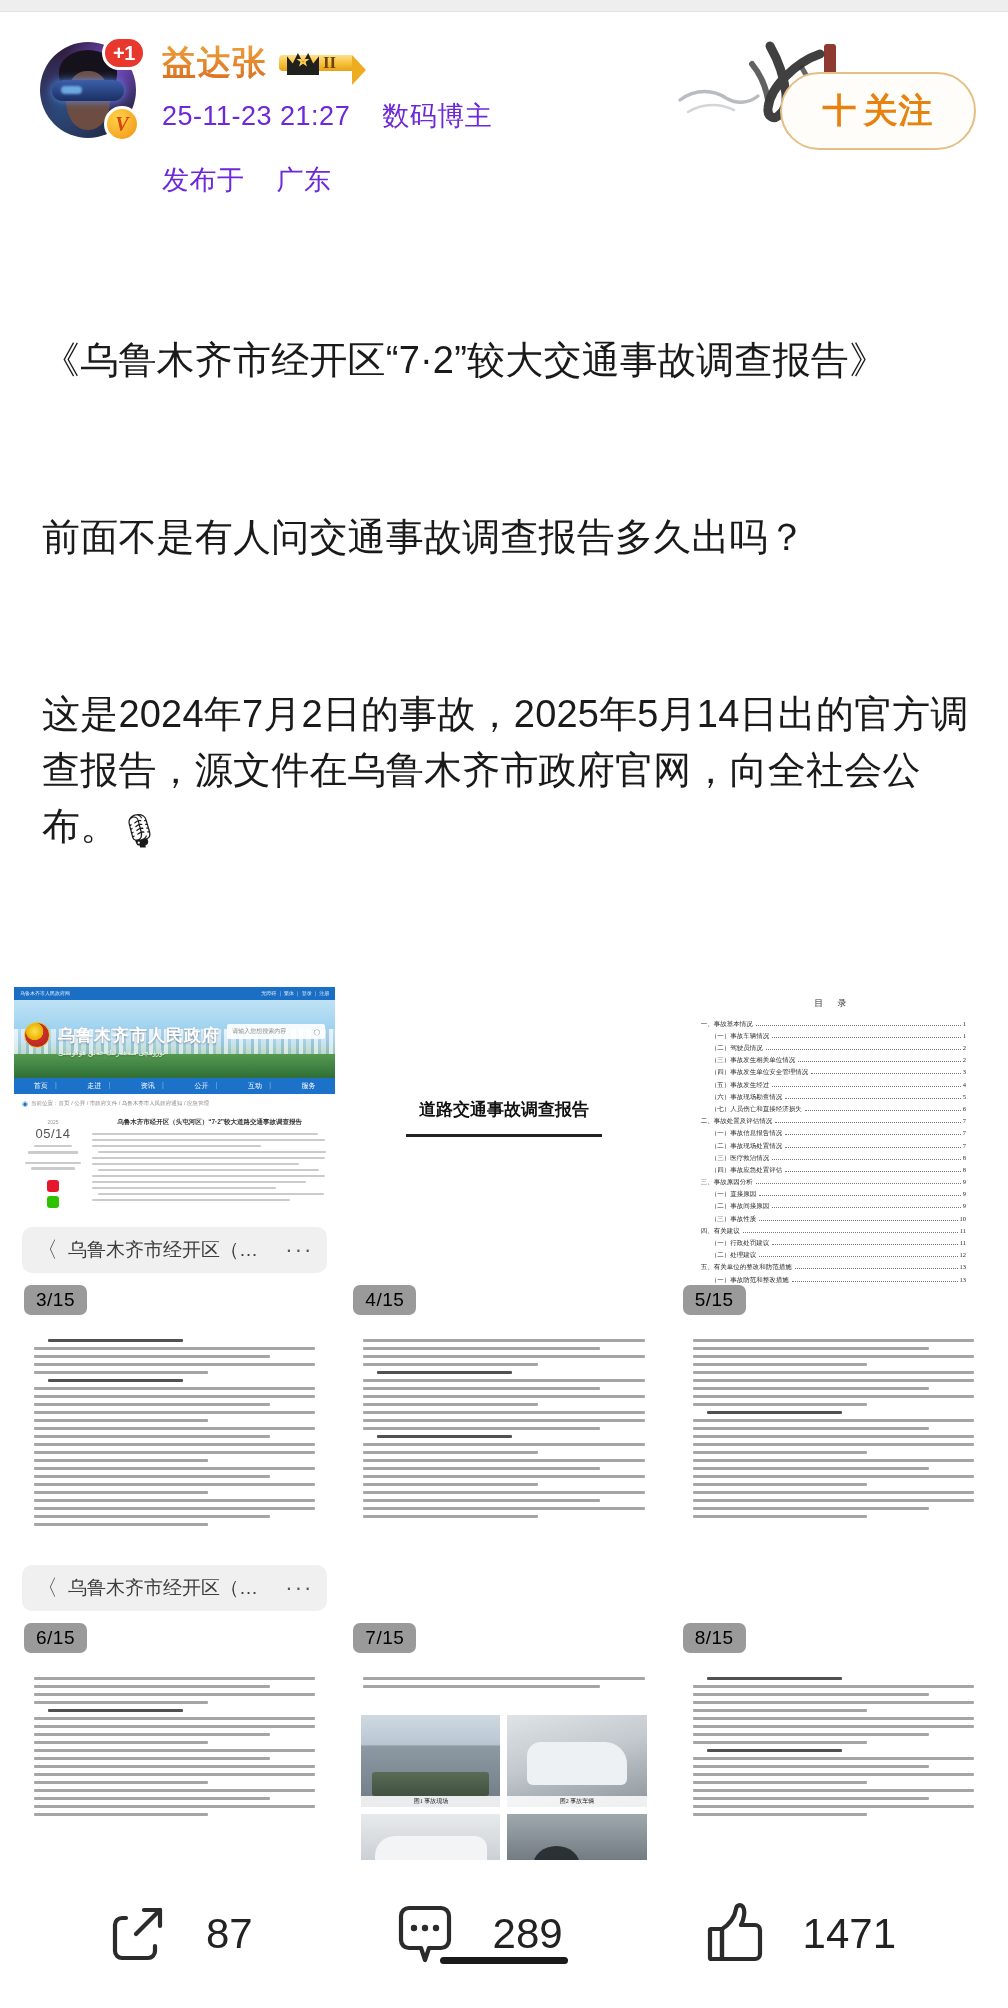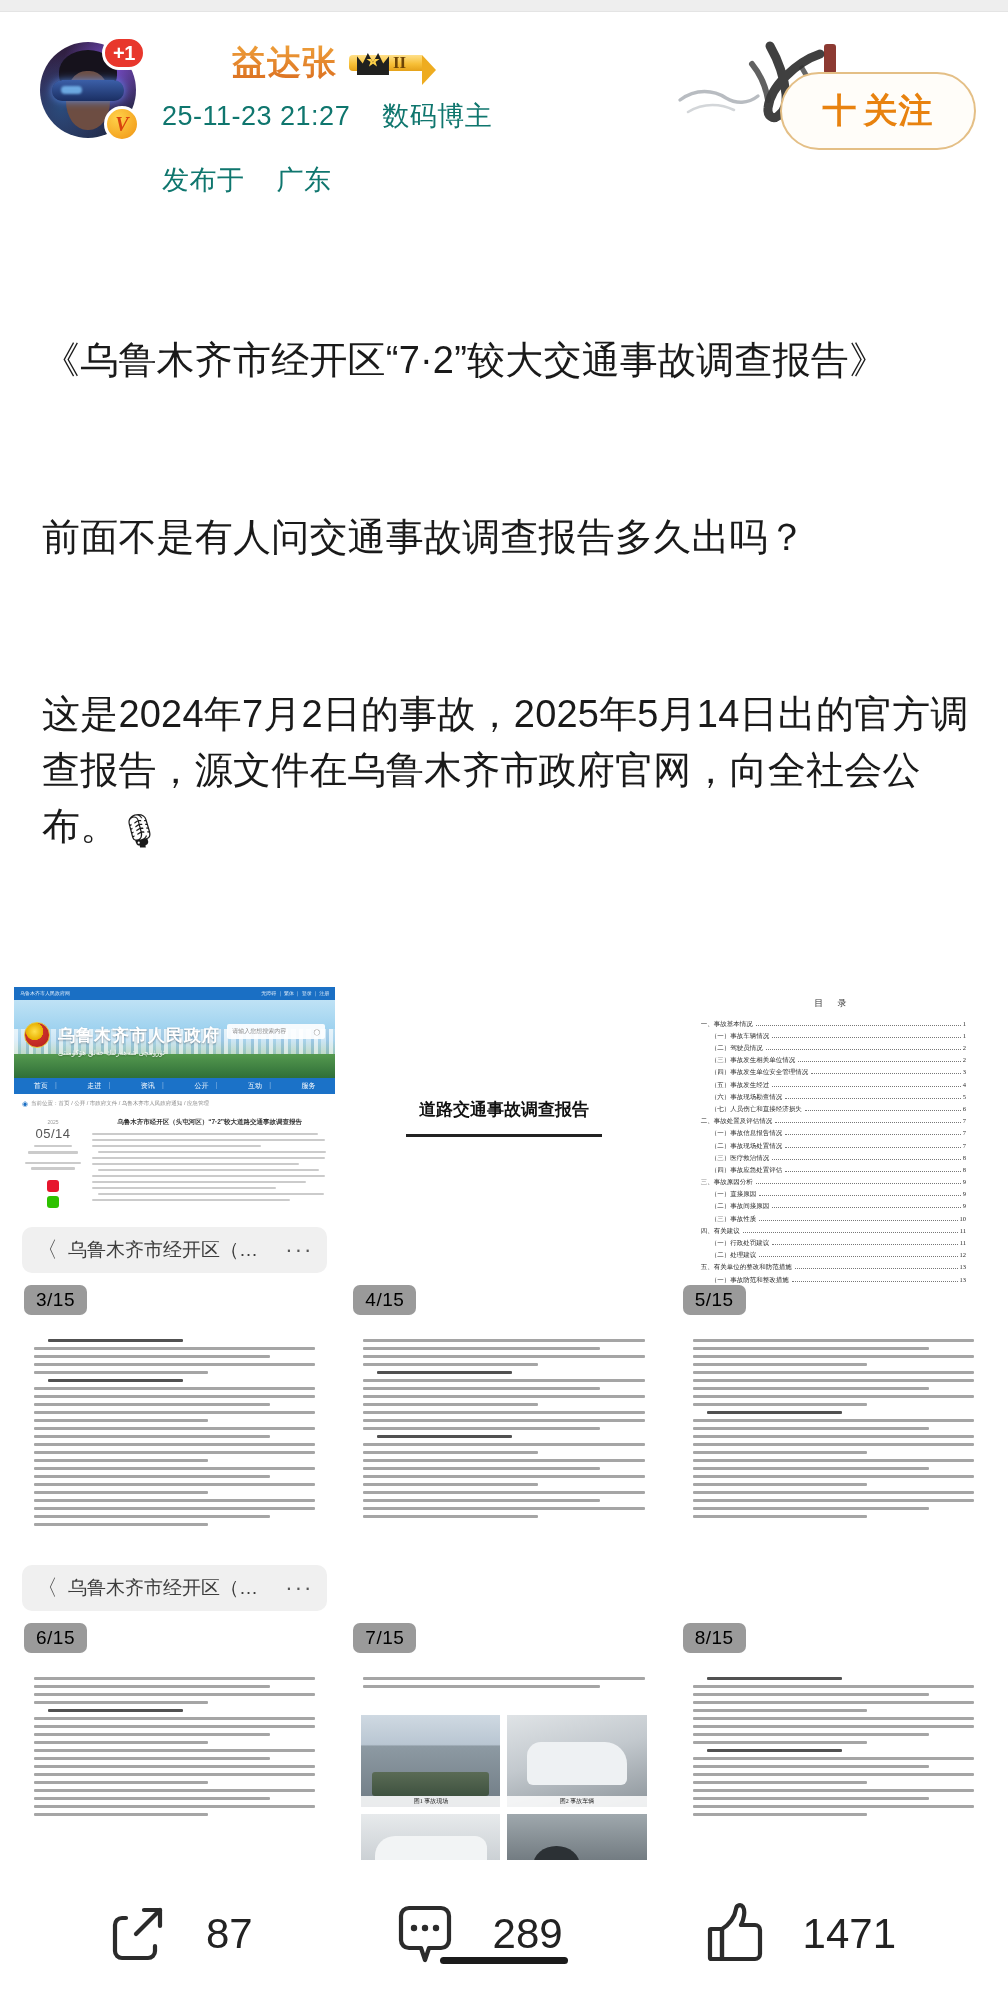--- a/index.html
+++ b/index.html
@@ -118,21 +118,20 @@
 
   .author-meta {
     margin-left: 26px;
     padding-top: 4px;
   }
 
   .name-line {
     display: flex;
     align-items: center;
     gap: 12px;
-    justify-content: center;
   }
 
   .author-name {
     font-size: 34px;
     font-weight: bold;
     background: linear-gradient(180deg, #f0a43c 0%, #d96a1e 100%);
     -webkit-background-clip: text;
     background-clip: text;
     color: #dd7a22;
     -webkit-text-fill-color: transparent;
@@ -172,21 +171,21 @@
     position: absolute;
     left: 50%; top: 42%;
     transform: translate(-50%,-50%);
     color: #ffd24a;
     font-size: 13px;
   }
 
   .meta-line {
     margin-top: 12px;
     font-size: 27px;
-    color: #0f766e;
+    color: #6d28d9;
     letter-spacing: .5px;
   }
   .meta-line .sep { display: inline-block; width: 16px; }
   .meta-line-2 { margin-top: 28px; }
 
   
   .follow-zone {
     position: absolute;
     right: 24px;
     top: 26px;

